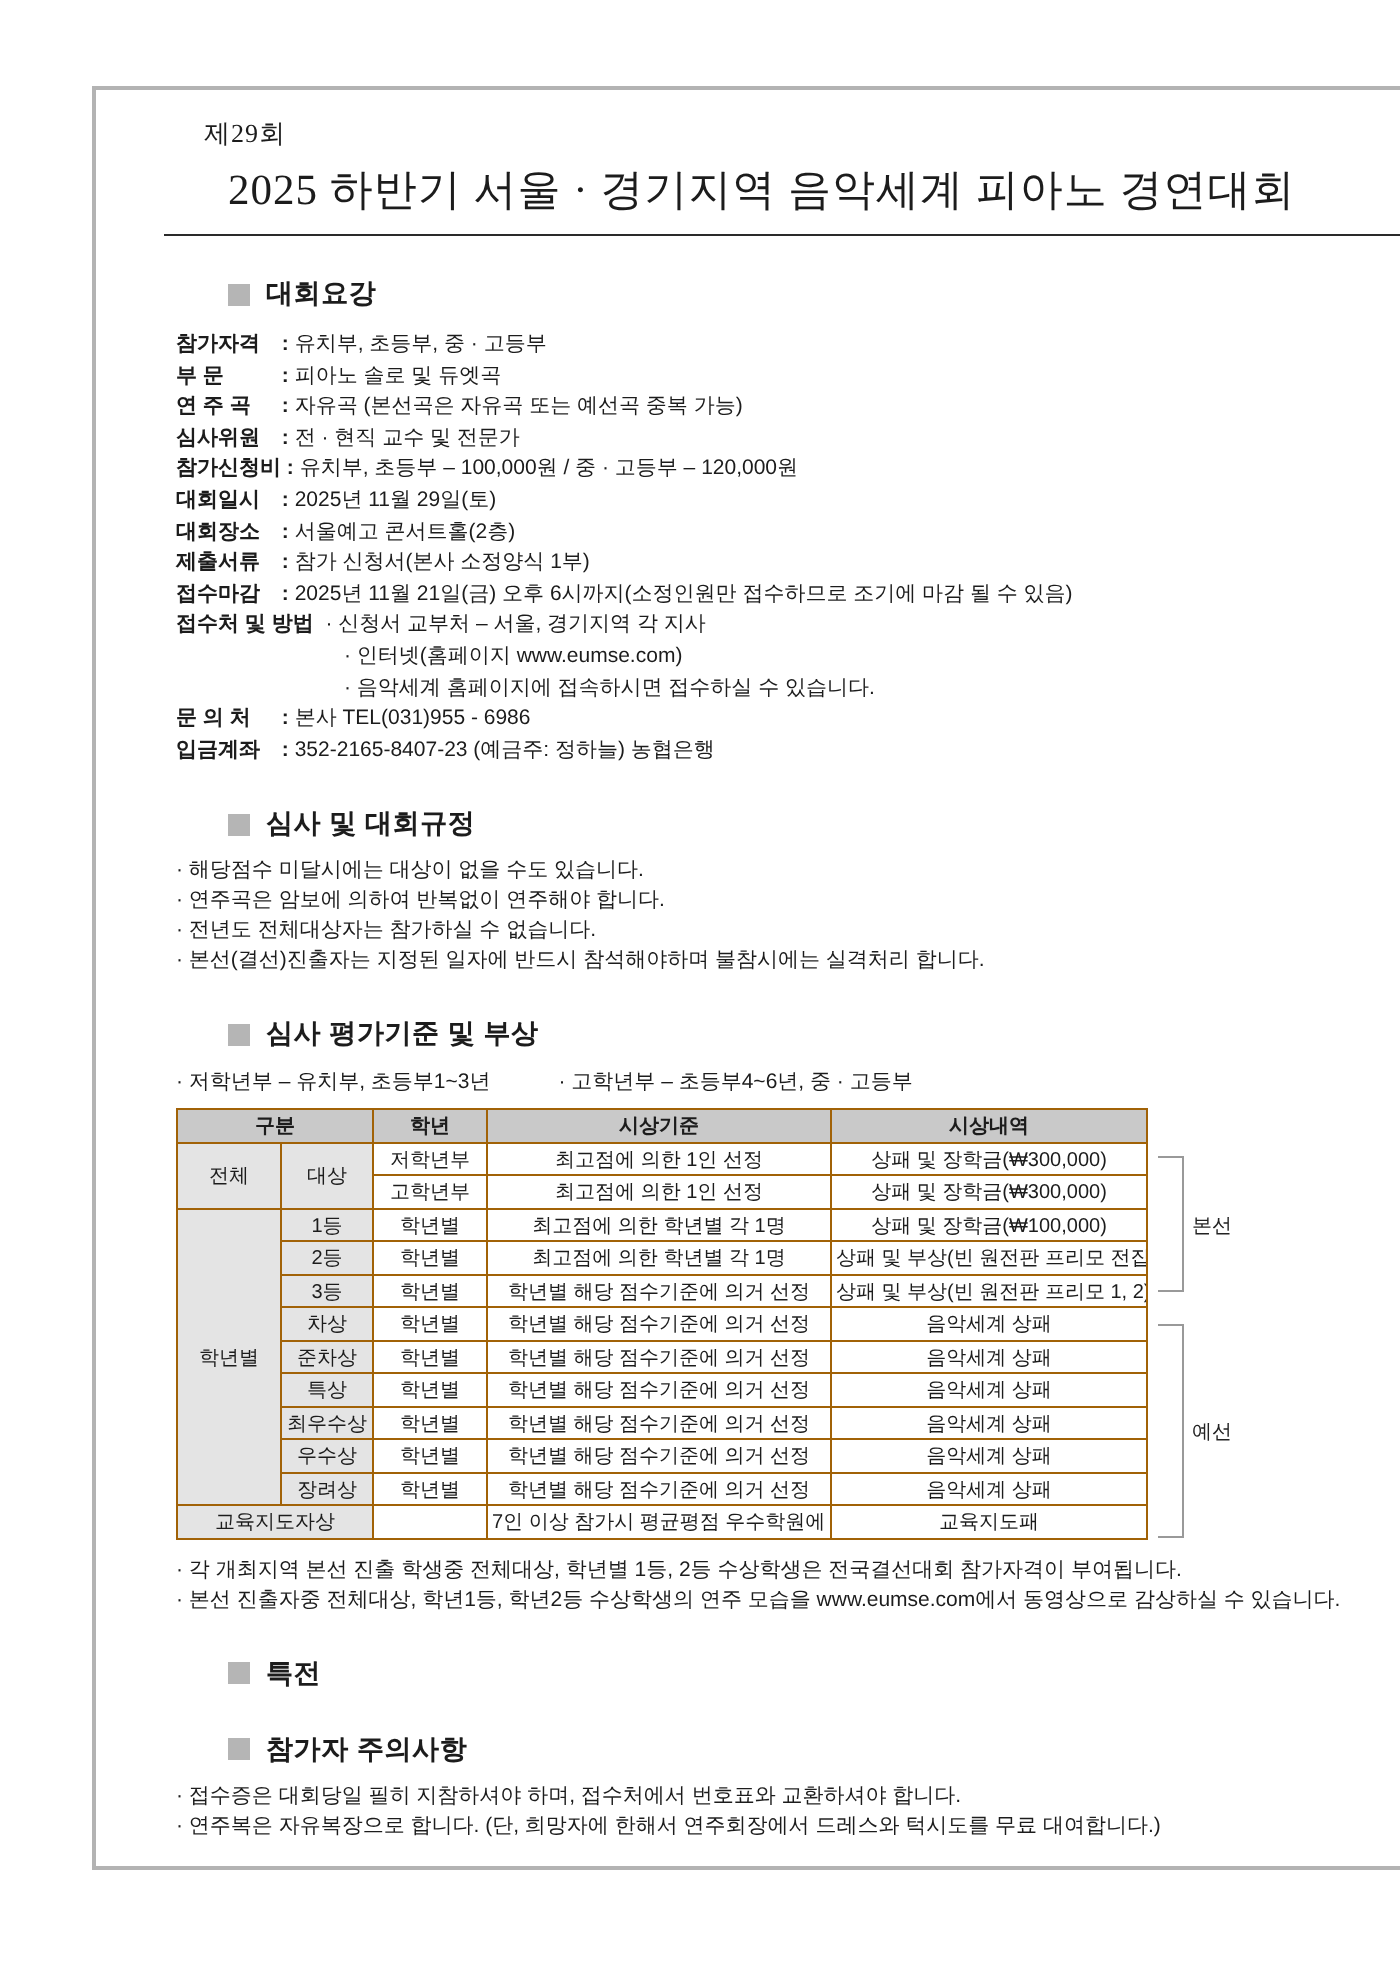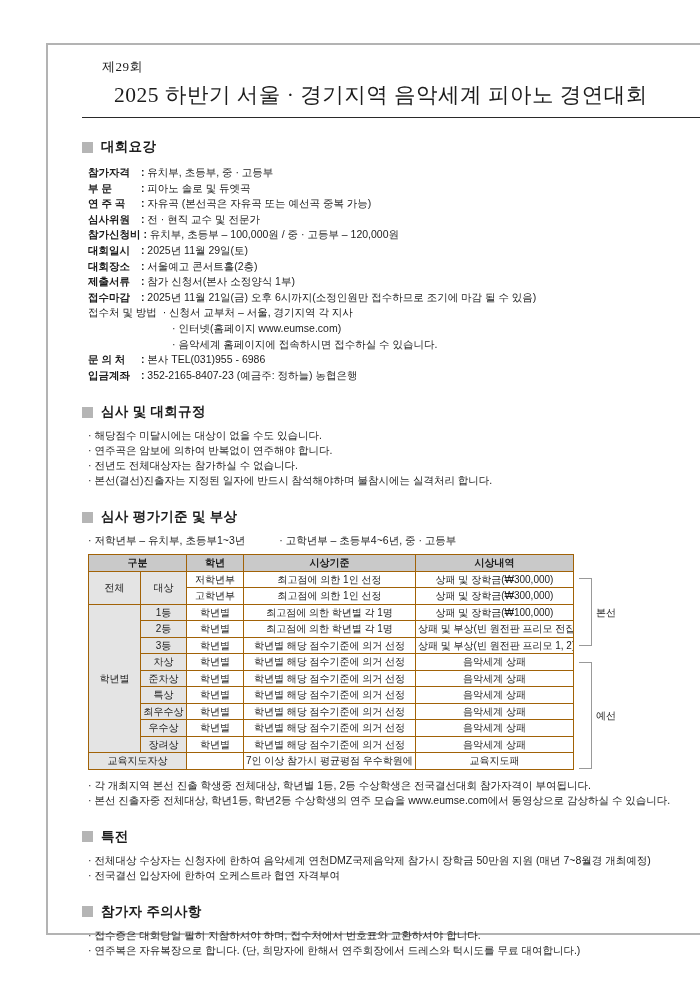--- a/index.html
+++ b/index.html
@@ -26,29 +26,29 @@
     font-weight:400; white-space:nowrap;
   }
   
   .sec-head { display:flex; align-items:center; font-size:13.5px; font-weight:700; letter-spacing:.3px; }
   .sq { width:11px; height:11px; background:#b5b5b5; display:inline-block; margin-right:8px; flex:0 0 auto; }
   
   .info-list { margin-top:9px; padding-left:6px; font-size:10.5px; line-height:15.6px; }
   .info-line { white-space:nowrap; }
   .il-label { font-weight:700; display:inline-block; min-width:50px; }
   .il-colon { font-weight:700; }
-  .wide-label { font-weight:400; }
+  .wide-label { font-weight:700; }
   .sub-bullet { white-space:nowrap; }
   .sub-bullet::before { content:"· "; }
   .sub-indent { margin-left:84px; }
   
   .bullets { margin-top:7px; padding-left:6px; font-size:10.5px; line-height:15px; }
   .bullets .b-line { white-space:nowrap; }
   .bullets .b-line::before { content:"· "; }
-  .mt-sec { margin-top:20px; }
+  .mt-sec { margin-top:20px;margin-left:32px; }
   
   .legend { margin-top:8px; padding-left:6px; font-size:10.5px; display:flex; gap:34px; }
   .legend span::before { content:"· "; }
   .table-wrap { position:relative; margin-top:6px; padding-left:6px; }
   table { border-collapse:collapse; width:485px; table-layout:fixed; font-size:10px; }
   th, td {
     border:1px solid #a16207; text-align:center; height:16.5px;
     padding:0 2px; overflow:hidden; white-space:nowrap;
   }
   th { background:#c9c9c9; font-weight:700; }
@@ -214,24 +214,20 @@
 
   <div class="table-notes">
     <div class="b-line"><span>각 개최지역 본선 진출 학생중 </span><b>전체대상, 학년별 1등, 2등 수상학생은 전국결선대회</b><span> 참가자격이 부여됩니다.</span></div>
     <div class="b-line"><span>본선 진출자중 전체대상, 학년1등, 학년2등 수상학생의 연주 모습을 www.eumse.com에서 동영상으로 감상하실 수 있습니다.</span></div>
   </div>
 
   <div class="sec-head mt-sec">
     <span class="sq"></span>
     <span>특전</span>
   </div>
-  <div class="bullets">
-    <div class="b-line">전체대상 수상자는 신청자에 한하여 음악세계 연천DMZ국제음악제 참가시 장학금 50만원 지원 (매년 7~8월경 개최예정)</div>
-    <div class="b-line">전국결선 입상자에 한하여 오케스트라 협연 자격부여</div>
-  </div>
 
   <div class="sec-head mt-sec">
     <span class="sq"></span>
     <span>참가자 주의사항</span>
   </div>
   <div class="bullets">
     <div class="b-line"><span>접수증은 대회당일 필히 지참하셔야 하며, 접수처에서 번호표와 교환하셔야 합니다.</span></div>
     <div class="b-line"><span>연주복은 자유복장으로 합니다. (단, 희망자에 한해서 연주회장에서 </span><b>드레스와 턱시도를 무료 대여</b><span>합니다.)</span></div>
 
   </div>

